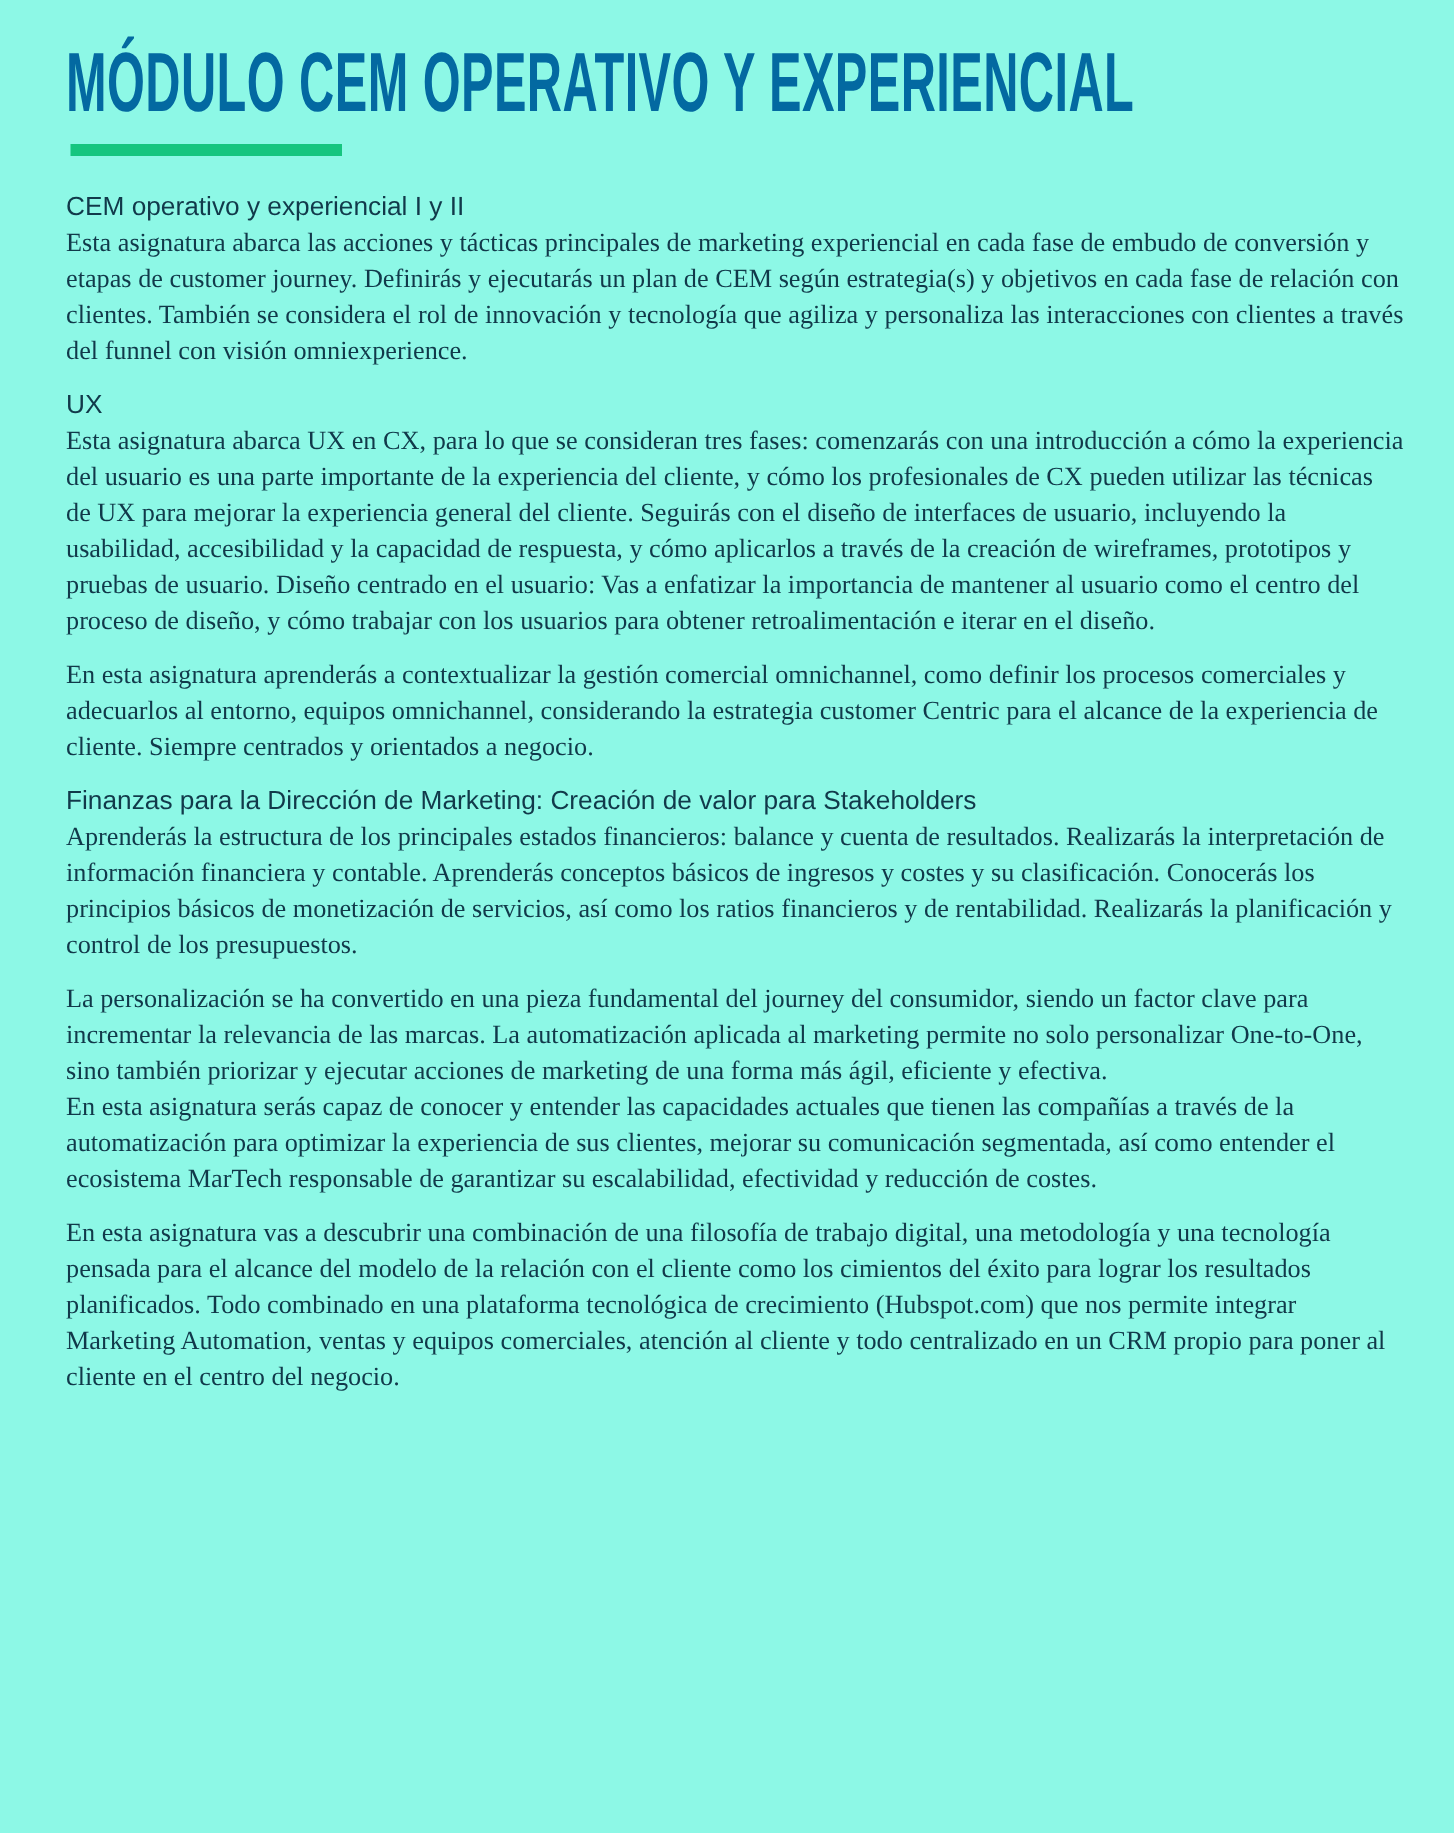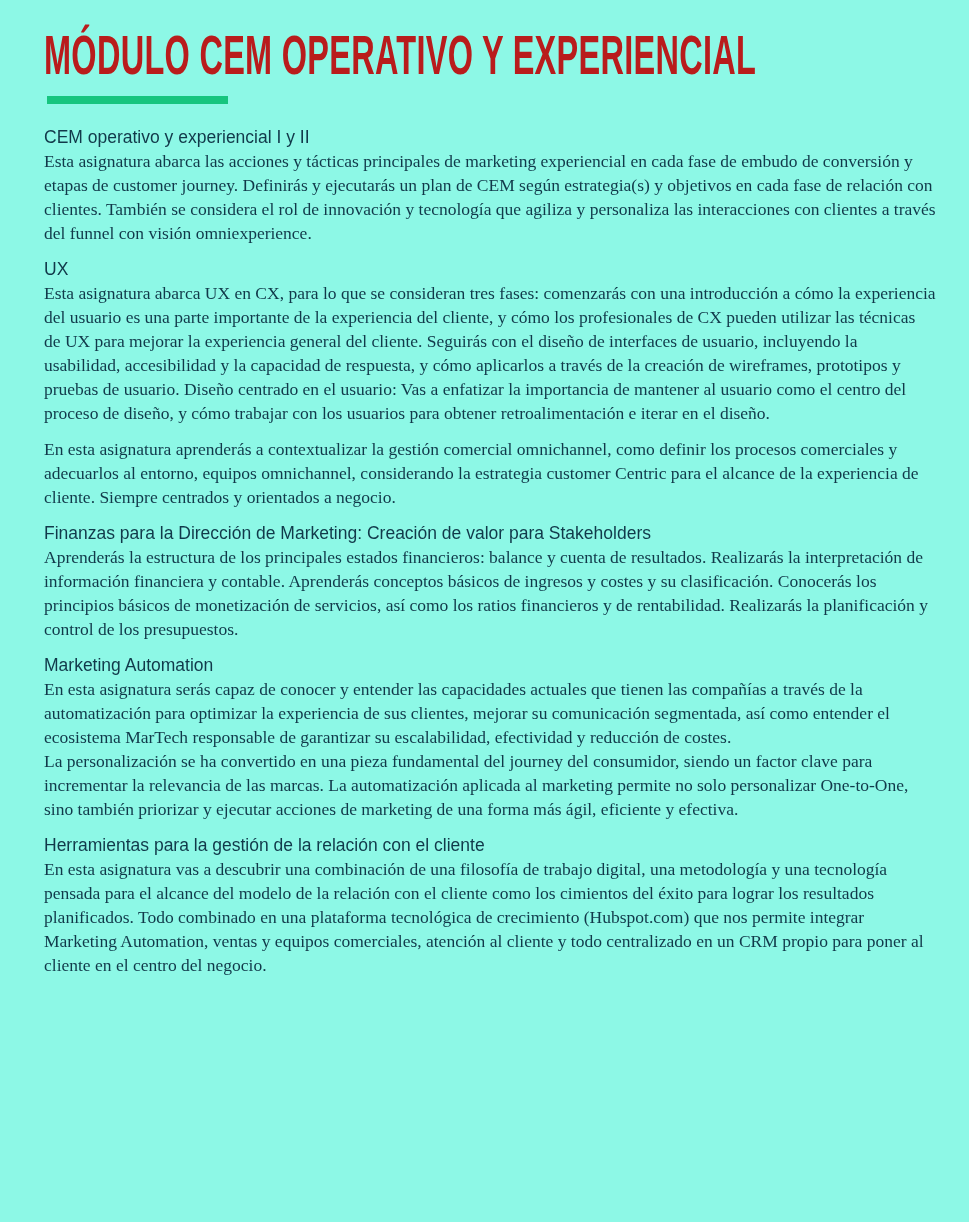--- a/index.html
+++ b/index.html
@@ -18,21 +18,21 @@
     padding: 26px 28px 0 44px;
     box-sizing: border-box;
     width: 969px;
     height: 1222px;
   }
   .title {
     margin: 0;
     height: 58px;
     line-height: 58px;
     white-space: nowrap;
-    color: #b91c1c;
+    color: #0369a1;
     font-weight: bold;
     font-size: 56px;
     font-family: "Liberation Sans", sans-serif;
   }
   .title .condense {
     display: inline-block;
     transform: scaleX(0.58);
     transform-origin: 0 50%;
     letter-spacing: 0.5px;
   }
@@ -85,24 +85,22 @@
     <div class="section">
       <p>En esta asignatura aprenderás a contextualizar la gestión comercial omnichannel, como definir los procesos comerciales y adecuarlos al entorno, equipos omnichannel, considerando la estrategia customer Centric para el alcance de la experiencia de cliente. Siempre centrados y orientados a negocio.</p>
     </div>
 
     <div class="section">
       <h2>Finanzas para la Dirección de Marketing: Creación de valor para Stakeholders</h2>
       <p>Aprenderás la estructura de los principales estados financieros: balance y cuenta de resultados. Realizarás la interpretación de información financiera y contable. Aprenderás conceptos básicos de ingresos y costes y su clasificación. Conocerás los principios básicos de monetización de servicios, así como los ratios financieros y de rentabilidad. Realizarás la planificación y control de los presupuestos.</p>
     </div>
 
     <div class="section">
-      <h2>Marketing Automation</h2>
+      <p>La personalización se ha convertido en una pieza fundamental del journey del consumidor, siendo un factor clave para incrementar la relevancia de las marcas. La automatización aplicada al marketing permite no solo personalizar One-to-One, sino también priorizar y ejecutar acciones de marketing de una forma más ágil, eficiente y efectiva.</p>
       <p>En esta asignatura serás capaz de conocer y entender las capacidades actuales que tienen las compañías a través de la automatización para optimizar la experiencia de sus clientes, mejorar su comunicación segmentada, así como entender el ecosistema MarTech responsable de garantizar su escalabilidad, efectividad y reducción de costes.</p>
-      <p>La personalización se ha convertido en una pieza fundamental del journey del consumidor, siendo un factor clave para incrementar la relevancia de las marcas. La automatización aplicada al marketing permite no solo personalizar One-to-One, sino también priorizar y ejecutar acciones de marketing de una forma más ágil, eficiente y efectiva.</p>
     </div>
 
     <div class="section">
-      <h2>Herramientas para la gestión de la relación con el cliente</h2>
       <p>En esta asignatura vas a descubrir una combinación de una filosofía de trabajo digital, una metodología y una tecnología pensada para el alcance del modelo de la relación con el cliente como los cimientos del éxito para lograr los resultados planificados. Todo combinado en una plataforma tecnológica de crecimiento (Hubspot.com) que nos permite integrar Marketing Automation, ventas y equipos comerciales, atención al cliente y todo centralizado en un CRM propio para poner al cliente en el centro del negocio.</p>
     </div>
 
   </div>
 </div>
 
 </body></html>

